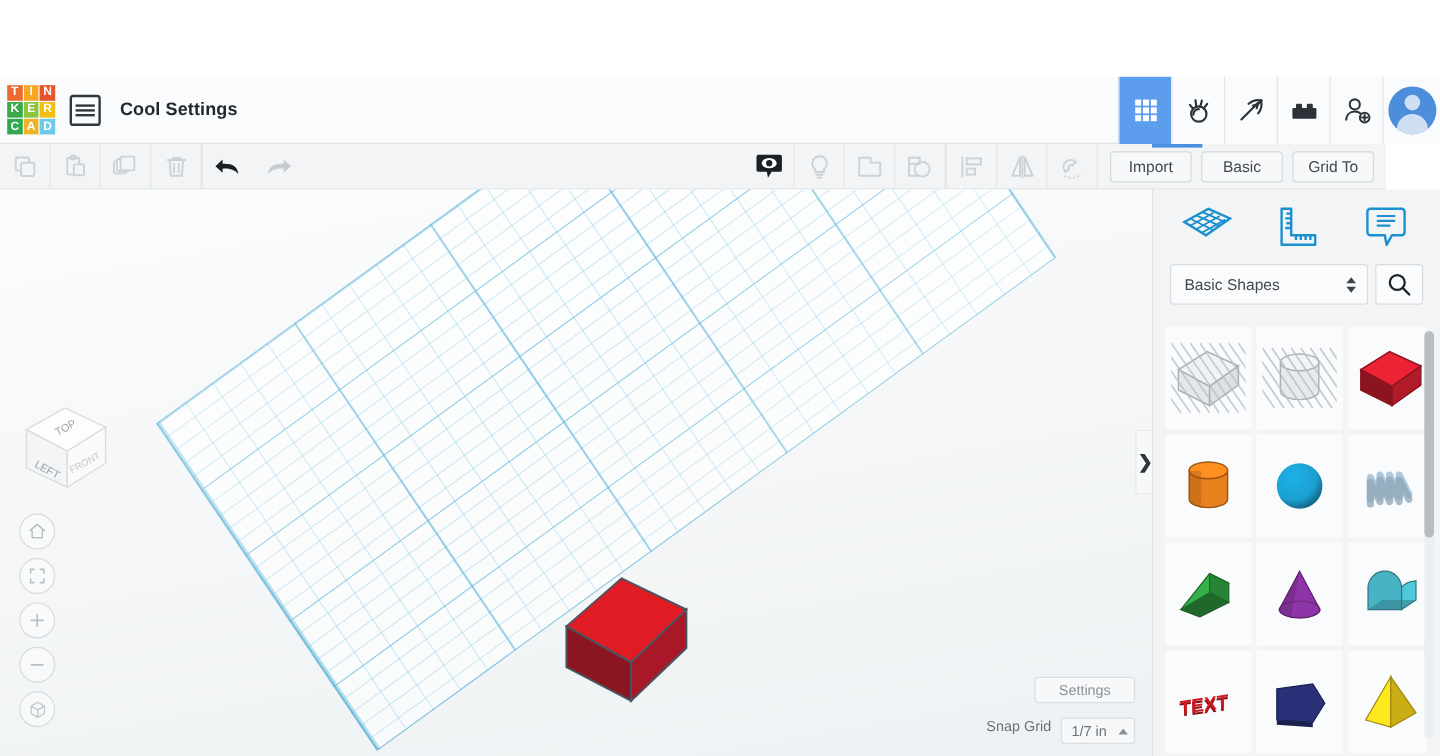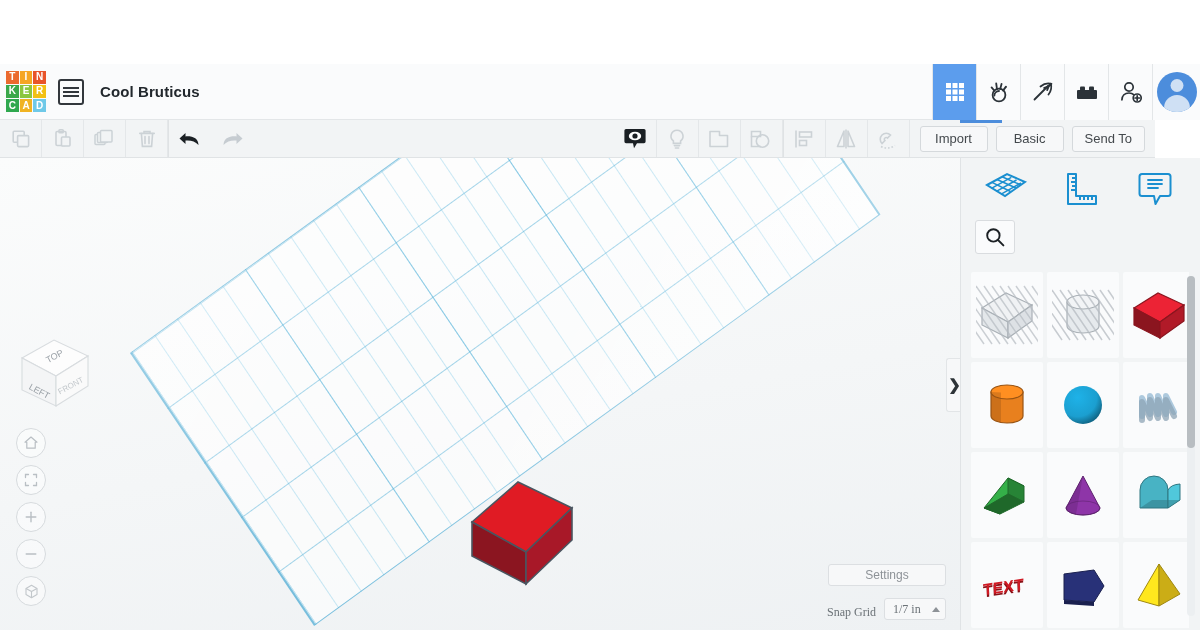--- a/index.html
+++ b/index.html
@@ -135,27 +135,27 @@
   .navcol { position: absolute; left: 16px; top: 270px; display: flex; flex-direction: column; gap: 7px; }
   .nav-btn {
     width: 30px; height: 30px; border-radius: 50%;
     border: 1px solid #d7dbde; background: rgba(255,255,255,0.45);
     display: flex; align-items: center; justify-content: center;
   }
 
   
   .settings-btn {
     position: absolute; right: 14px; bottom: 44px;
-    width: 118px; height: 22px;
+    width: 84px; height: 22px;
     background: #f7f8f9; border: 1px solid #dcdfe2; border-radius: 3px;
     font-size: 12px; color: #8d9297; display: flex; align-items: center; justify-content: center; margin-left: 32px;
   }
   .snaprow {
     position: absolute; right: 14px; bottom: 10px;
-    display: flex; align-items: flex-end; gap: 8px; font-family: Liberation Serif, serif;
+    display: flex; align-items: flex-start; gap: 8px;
   }
   .snap-label { font-size: 12px; color: #6b7277; }
   .snap-select {
     width: 62px; height: 22px; background: #f7f8f9;
     border: 1px solid #dcdfe2; border-radius: 3px;
     display: flex; align-items: center; justify-content: space-between;
     padding: 0 5px 0 8px; font-size: 12px; color: #6b7277;
   }
   .caret-up { width: 0; height: 0; border-left: 4px solid transparent; border-right: 4px solid transparent; border-bottom: 5px solid #8d9297; }
 
@@ -230,21 +230,21 @@
         <span style="background: rgb(240, 179, 35);">A</span>
         <span style="background: rgb(111, 201, 232);">D</span>
       </div>
 
     <div class="hdr-menu-btn">
       <i></i>
       <i></i>
       <i></i>
     </div>
 
-    <div class="design-title">Cool Bruticus</div>
+    <div class="design-title">Cool Settings</div>
 
     <div class="hdr-right">
 
       <div class="hdr-icon-btn active">
         <svg width="22" height="22" viewBox="0 0 22 22">
           <g fill="#ffffff">
             <rect x="2" y="2" width="5" height="5"></rect>
               <rect x="8.5" y="2" width="5" height="5"></rect>
               <rect x="15" y="2" width="5" height="5"></rect>
             <rect x="2" y="8.5" width="5" height="5"></rect>
@@ -421,21 +421,21 @@
             <path d="M7 16.5 a6 6 0 0 1 0 -8.5 a6 6 0 0 1 8.5 0 l-3 3 a1.8 1.8 0 0 0 -2.6 0 a1.8 1.8 0 0 0 0 2.6 z"></path>
             <path d="M6 19.5 q7 3.5 14 -1" stroke-dasharray="1.6 2"></path>
           </g>
         </svg>
       </div>
     </div>
 
     <div class="tb-right">
       <div class="tb-text-btn">Import</div>
       <div class="tb-text-btn">Basic</div>
-      <div class="tb-text-btn">Send To</div>
+      <div class="tb-text-btn">Grid To</div>
     </div>
   </div>
 
   <div class="canvas">
     <div class="canvas-bg"></div>
 
     <div class="plane-wrap">
       <div class="plane"></div>
       <div class="plane-fade"></div>
     </div>
@@ -536,20 +536,27 @@
         <svg width="46" height="40" viewBox="0 0 46 40">
           <path d="M10 5 h26 a2.5 2.5 0 0 1 2.5 2.5 v17 a2.5 2.5 0 0 1 -2.5 2.5 h-8 l-4.5 8 l-1.5 -8 h-12 a2.5 2.5 0 0 1 -2.5 -2.5 v-17 a2.5 2.5 0 0 1 2.5 -2.5 z" fill="none" stroke="#1b8fd0" stroke-width="2" stroke-linejoin="round"></path>
           <g stroke="#1b8fd0" stroke-width="1.8" stroke-linecap="round">
             <path d="M16 11 h14 M16 15 h14 M16 19 h10"></path>
           </g>
         </svg>
       </div>
     </div>
 
     <div class="rp-search-row">
+      <div class="rp-select">
+        <span>Basic Shapes</span>
+        <span class="spinner">
+          <i class="spin-up"></i>
+          <i class="spin-dn"></i>
+        </span>
+      </div>
       <div class="rp-search-btn">
         <svg width="22" height="22" viewBox="0 0 22 22">
           <g fill="none" stroke="#1b2024" stroke-width="1.9" stroke-linecap="round">
             <circle cx="9.4" cy="9.4" r="6.2"></circle>
             <path d="M14 14 L19.4 19.4"></path>
           </g>
         </svg>
       </div>
     </div>
 

